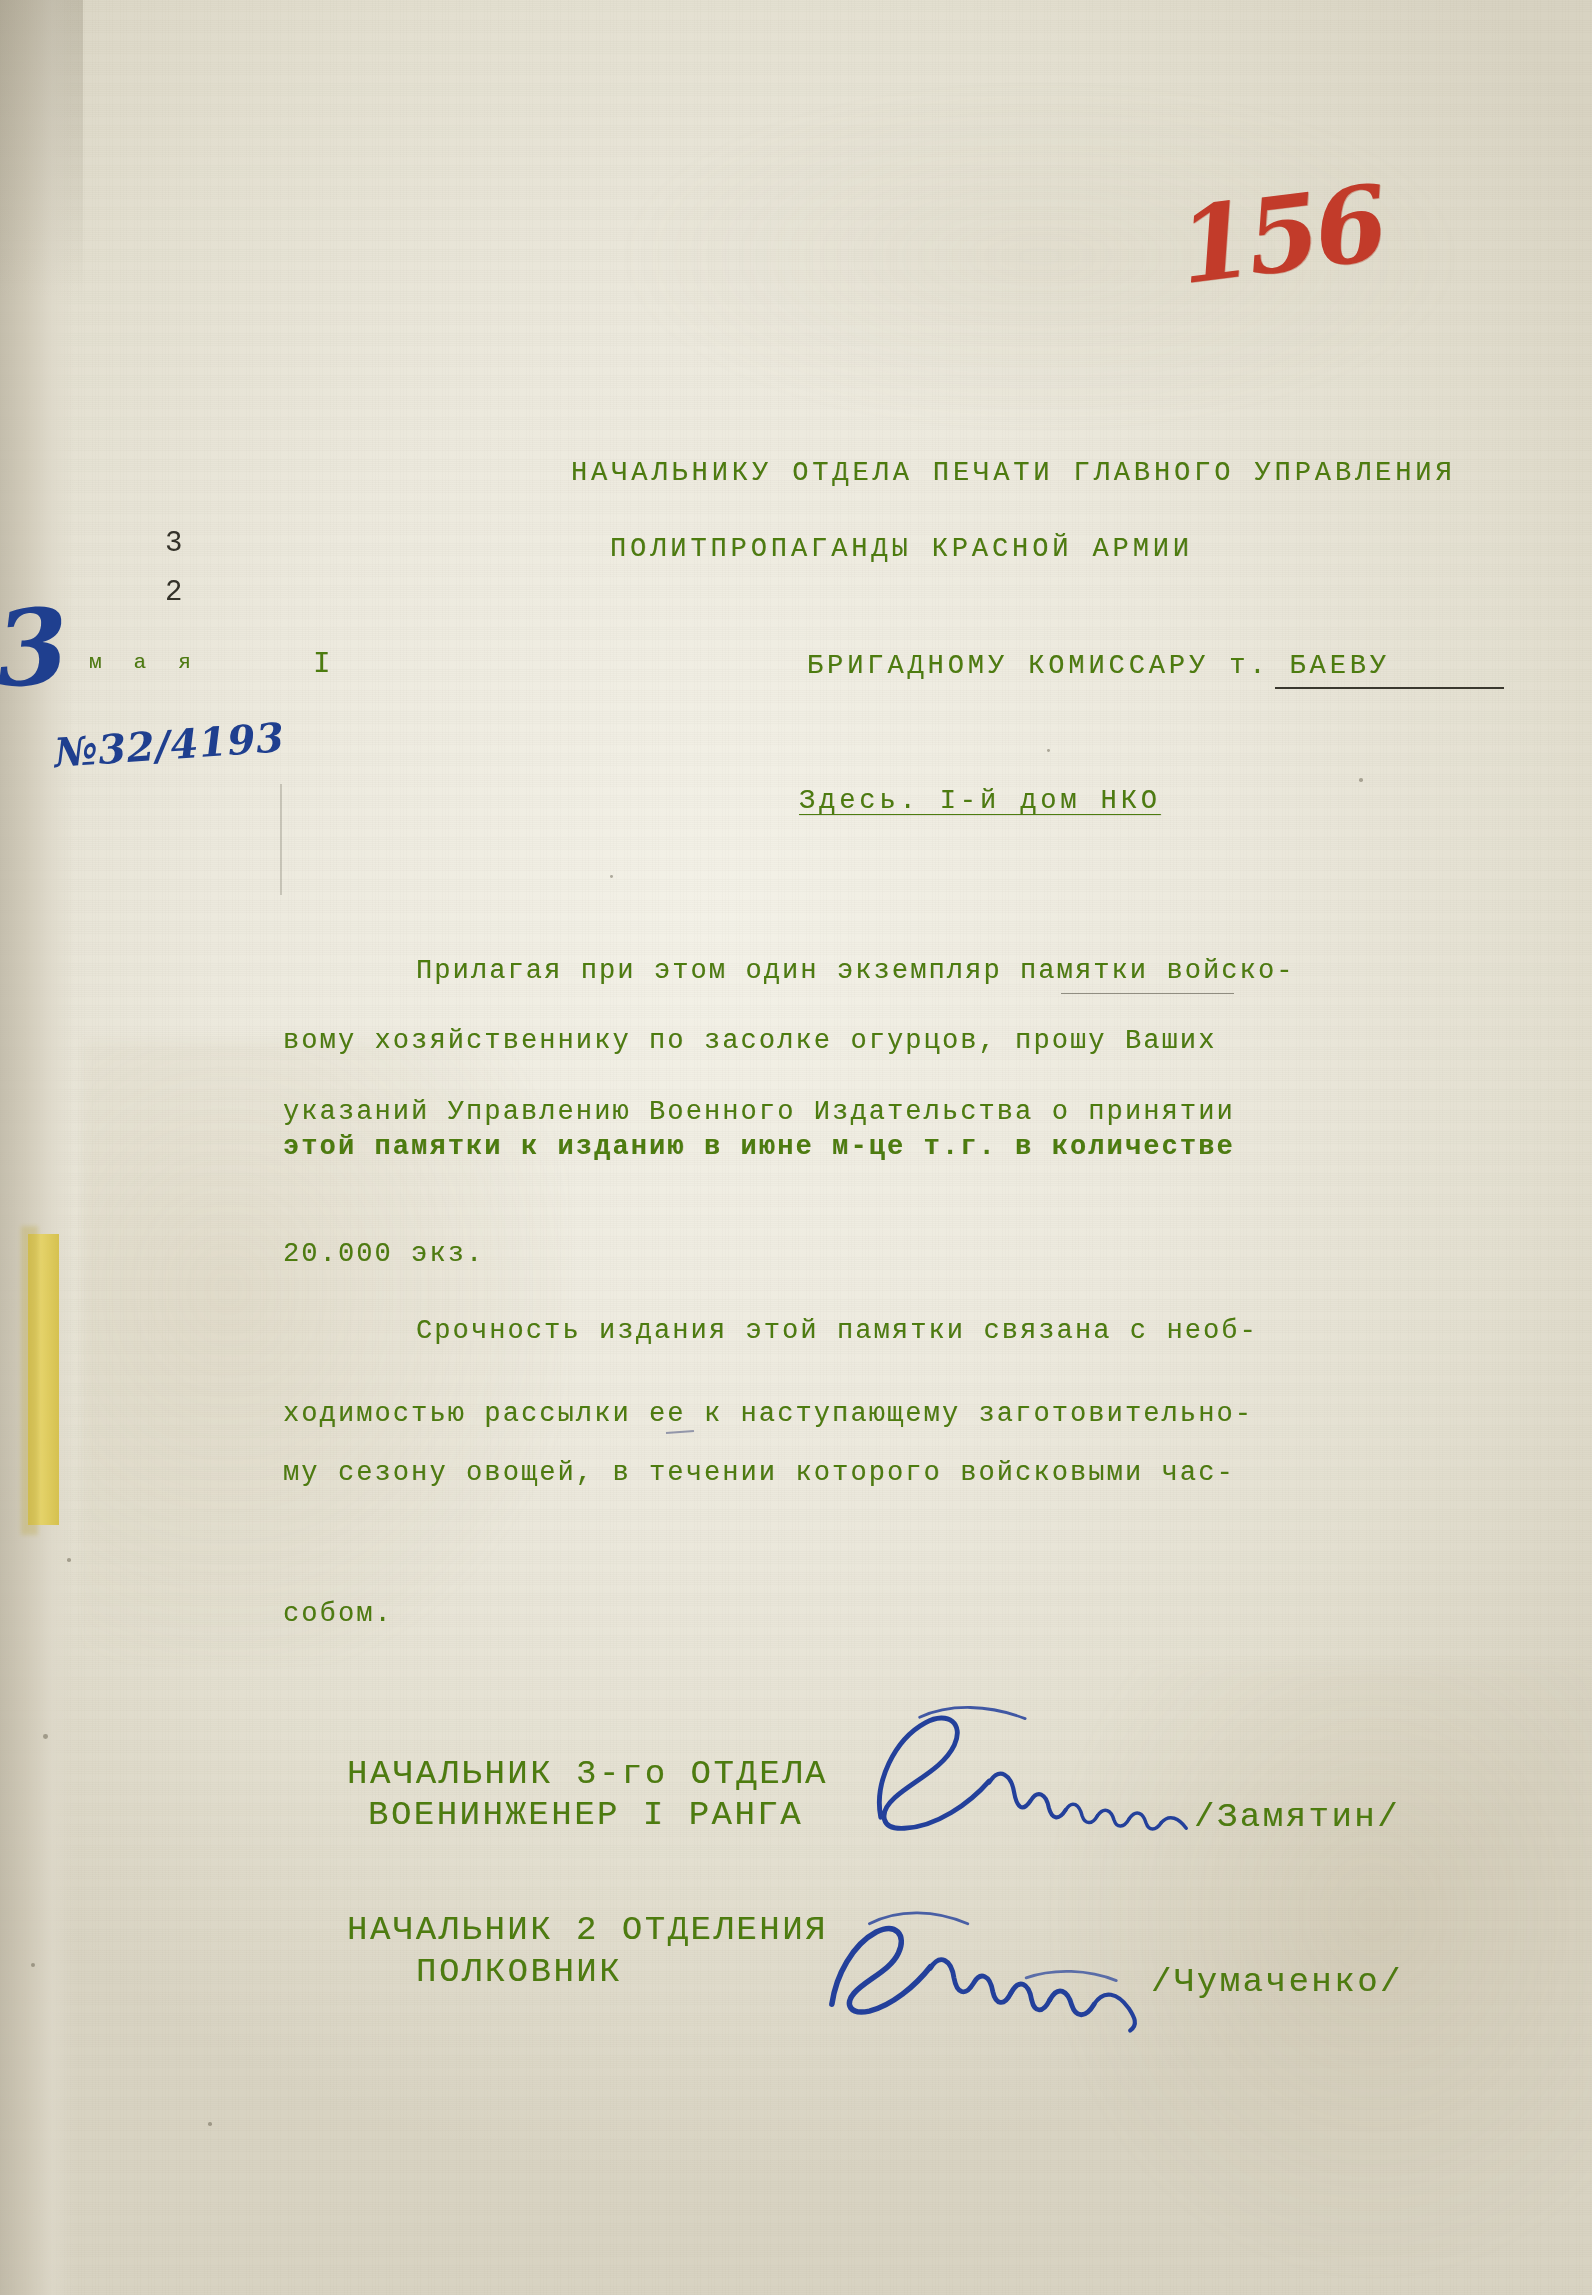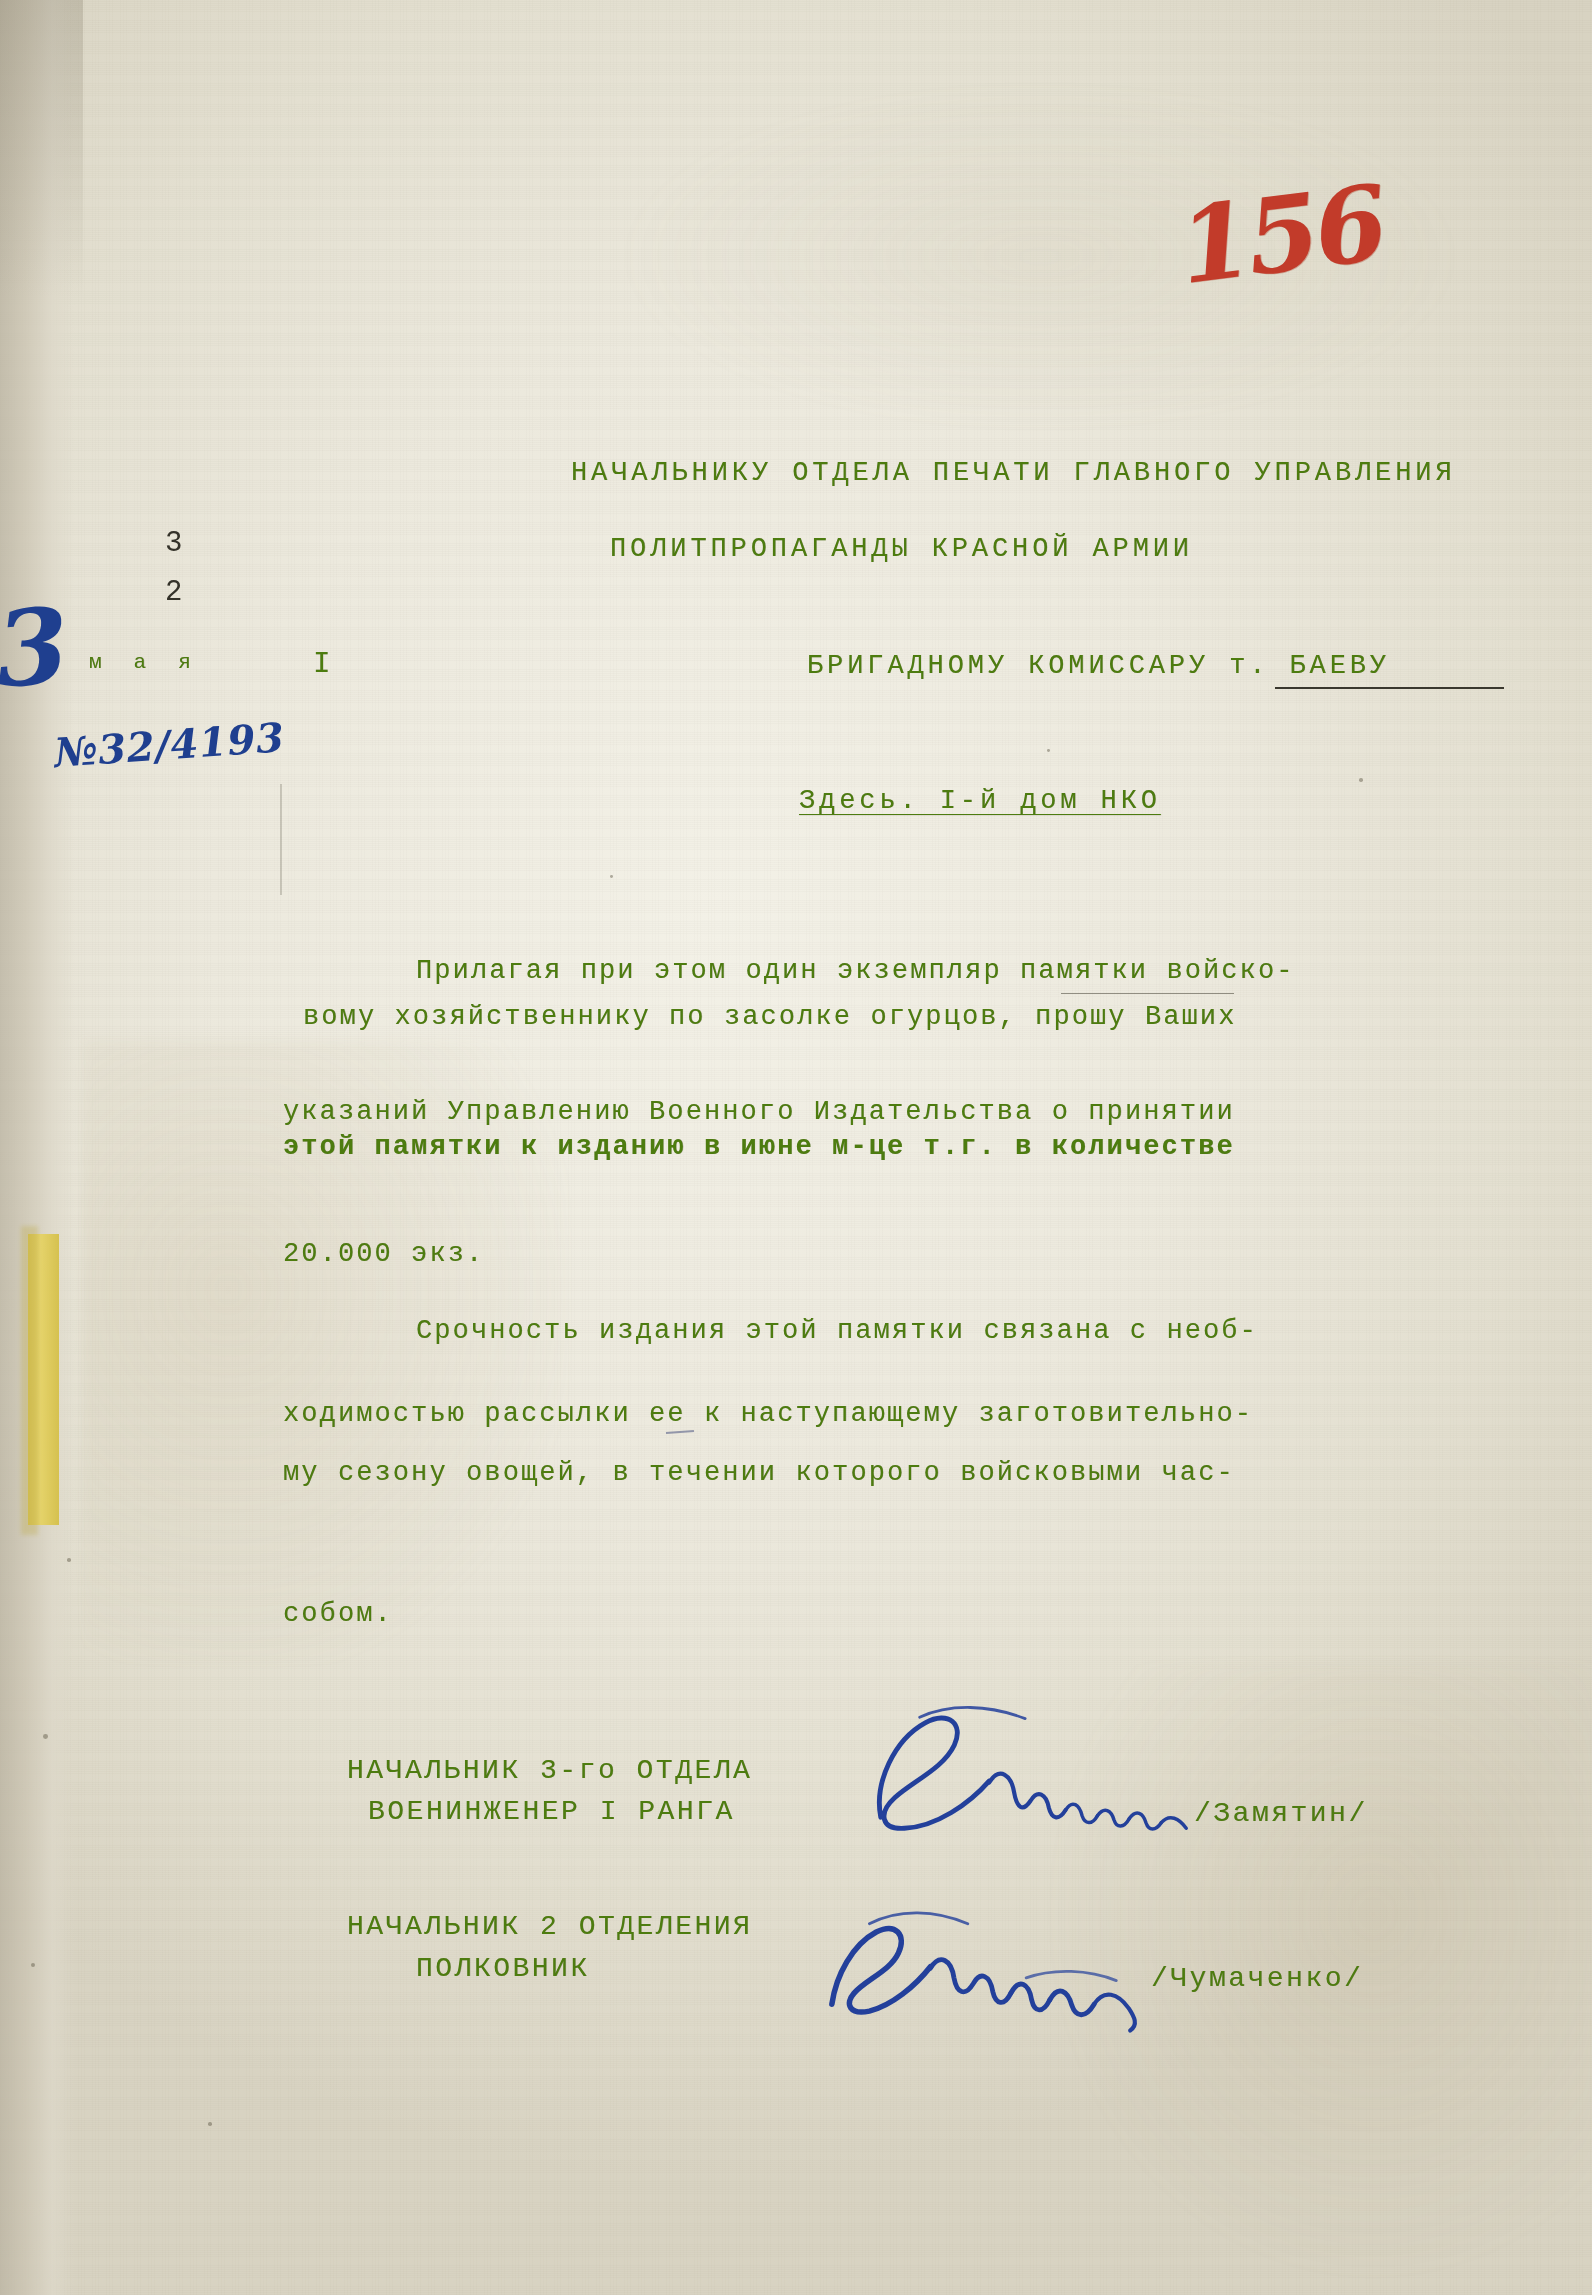--- a/index.html
+++ b/index.html
@@ -101,21 +101,21 @@
   }
   .addr-line {
     font-size: 27px;
     letter-spacing: 3.9px;
   }
   .body-line {
     font-size: 27px;
     letter-spacing: 2.1px;
   }
   .sign-line {
-    font-size: 28px;
+    font-size: 34px;
     letter-spacing: 2.5px;
   }
   .under {
     text-decoration: underline;
     text-underline-offset: 5.5px;
     text-decoration-thickness: 1.4px;
   }
 
   
   .reg-num {
@@ -200,21 +200,21 @@
 
   <div class="typed addr-line" style="left:571px; top:458px;">НАЧАЛЬНИКУ ОТДЕЛА ПЕЧАТИ ГЛАВНОГО УПРАВЛЕНИЯ</div>
   <div class="typed addr-line" style="left:610px; top:534px;">ПОЛИТПРОПАГАНДЫ КРАСНОЙ АРМИИ</div>
   <div class="typed addr-line" style="left:807px; top:651px;">БРИГАДНОМУ КОМИССАРУ т. БАЕВУ</div>
 
   <div style="position:absolute; left:1275px; top:687px; width:229px; height:2.1px; background:#3a382f;"></div>
 
   <div class="typed addr-line under" style="left:799px; top:786px;">Здесь. I-й дом НКО</div>
 
   <div class="typed body-line" style="left:416px; top:956px;">Прилагая при этом один экземпляр памятки войско-</div>
-  <div class="typed body-line" style="left:283px; top:1002px;margin-left:20px;">вому хозяйственнику по засолке огурцов, прошу Ваших</div>
+  <div class="typed body-line" style="left:283px; top:1026px;">вому хозяйственнику по засолке огурцов, прошу Ваших</div>
   <div class="typed body-line" style="left:283px; top:1097px;">указаний Управлению Военного Издательства о принятии</div>
   <div class="typed body-line" style="left:283px; top:1132px;font-weight:bold;">этой памятки к изданию в июне м-це т.г. в количестве</div>
   <div class="typed body-line" style="left:283px; top:1239px;">20.000 экз.</div>
 
   <div style="position:absolute; left:1061px; top:993px; width:173px; height:1.4px; background:rgba(70,66,52,0.55);"></div>
 
   <div class="typed body-line" style="left:416px; top:1316px;">Срочность издания этой памятки связана с необ-</div>
   <div class="typed body-line" style="left:283px; top:1387px;margin-top:12px;">ходимостью рассылки ее к наступающему заготовительно-</div>
   <div class="typed body-line" style="left:283px; top:1458px;">му сезону овощей, в течении которого войсковыми час-</div>
   <div class="typed body-line" style="left:283px; top:1599px;">собом.</div>

